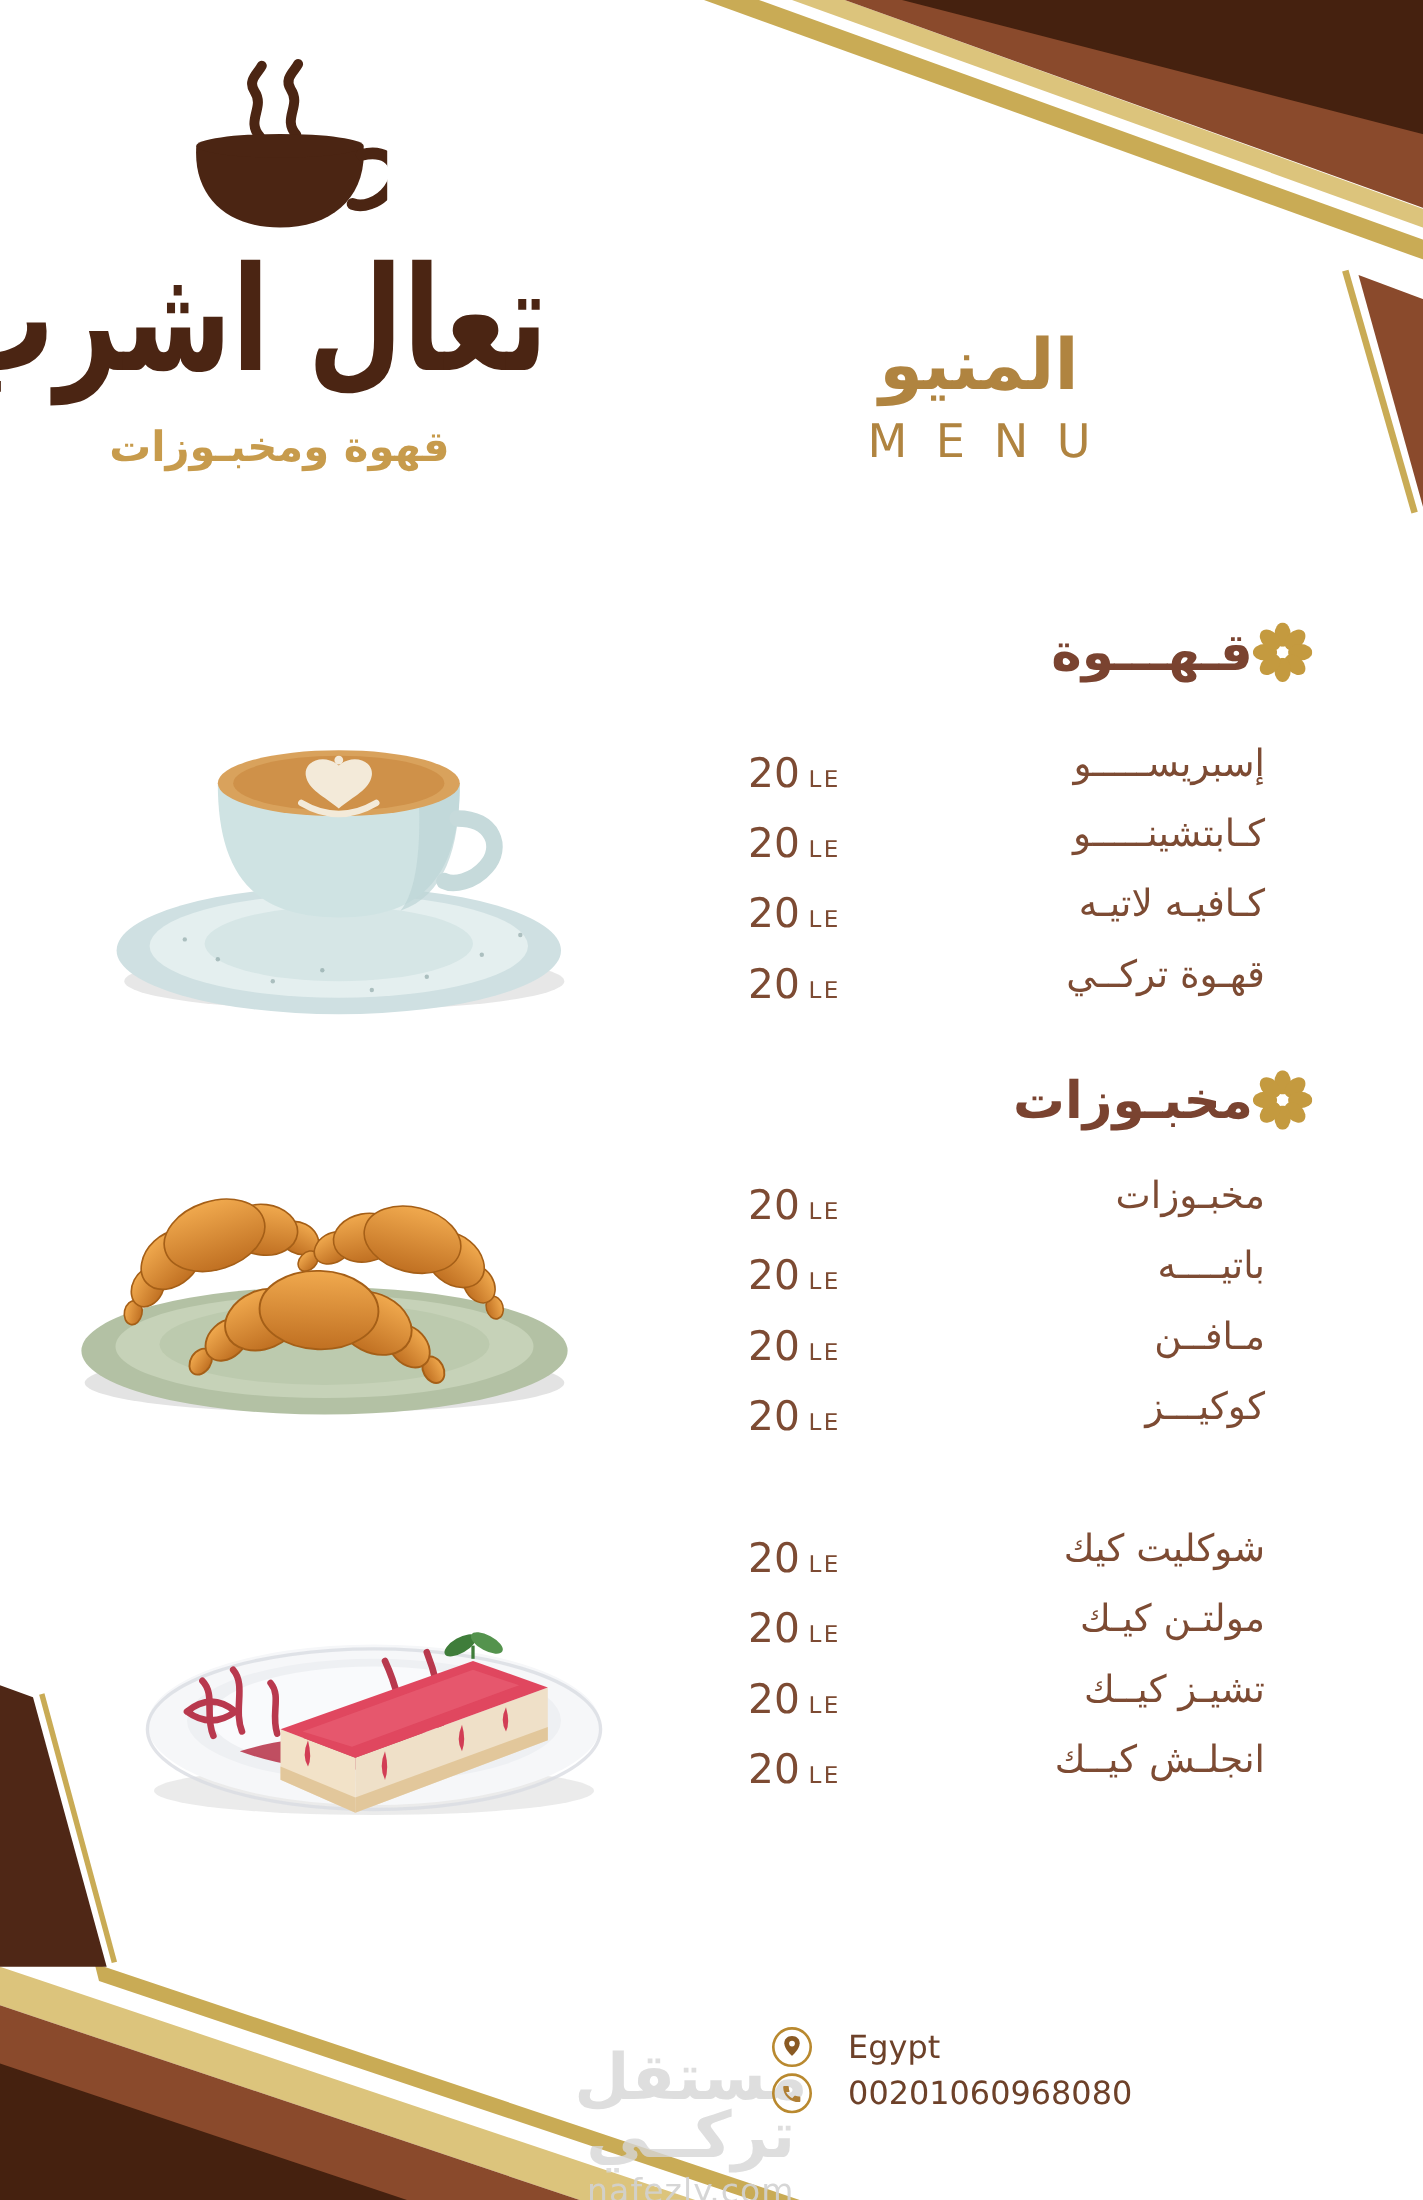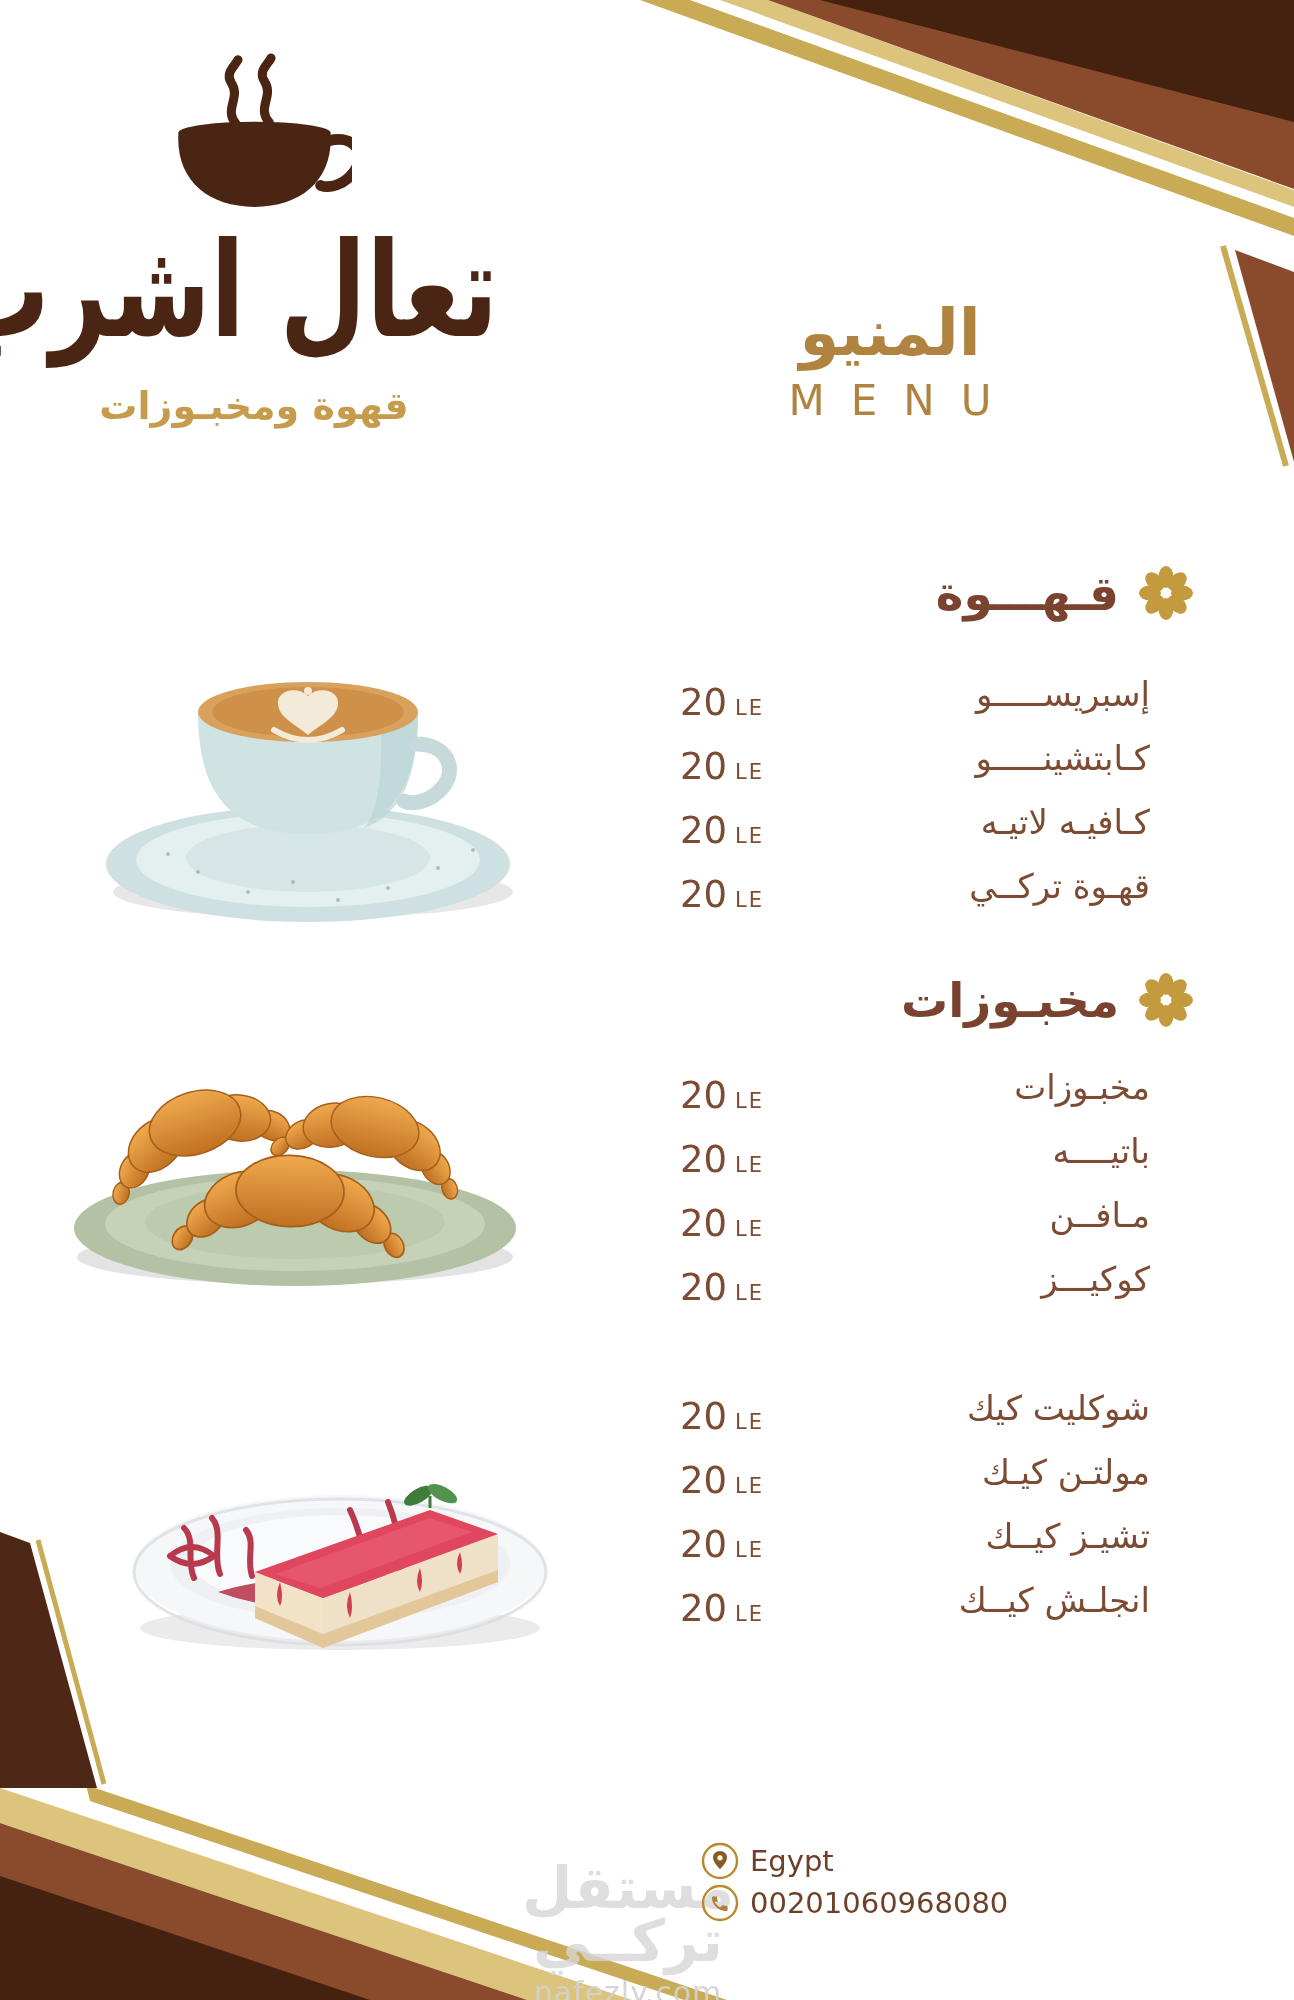--- a/index.html
+++ b/index.html
@@ -22,35 +22,35 @@
     direction:rtl;font-size:38px;font-weight:600;color:#c79b4c;margin-top:52px;white-space:nowrap;
   }
 
   
   .title-block{position:absolute;left:735px;top:298px;width:310px;text-align:center;}
   .title-ar{direction:rtl;font-size:64px;font-weight:700;color:#b08440;line-height:1.1;white-space:nowrap;}
   .title-en{font-size:42px;font-weight:400;color:#b08440;letter-spacing:26px;padding-left:26px;margin-top:8px;white-space:nowrap;}
 
   
   .section{position:absolute;left:650px;width:545px;}
-  .sec-head{direction:rtl;display:flex;align-items:center;justify-content:flex-start;gap:20px;padding-right:2px;}
+  .sec-head{direction:rtl;display:flex;align-items:center;justify-content:flex-start;gap:0;padding-right:2px;}
   .sec-title{font-size:47px;font-weight:700;color:#7a4330;white-space:nowrap;line-height:1;}
   .rows{display:block;}
   .rows.m1{margin-top:42px;}
   .rows.m2{margin-top:28px;}
   .rows.m3{margin-top:36px;}
   .row{height:64px;display:flex;align-items:center;justify-content:space-between;}
   .price{display:flex;align-items:baseline;gap:8px;padding-left:30px;color:#7d4b33;}
   .price .val{font-size:37px;font-weight:500;}
   .price .cur{font-size:21px;font-weight:500;letter-spacing:2px;margin-top:31px;}
   .item-name{direction:rtl;font-size:34px;font-weight:500;color:#7d4b33;padding-left:0;padding-right:45px;white-space:nowrap;}
 
   
   .contact{position:absolute;left:700px;top:1840px;}
-  .c-row{display:flex;align-items:center;gap:10px;height:42px;}
+  .c-row{display:flex;align-items:center;gap:31px;height:42px;}
   .c-text{font-size:29px;color:#6d4129;}
 
   
   .watermark{position:absolute;left:498px;top:1862px;width:260px;text-align:center;pointer-events:none;}
   .wm-word{font-size:58px;font-weight:900;color:#d6d6d6;opacity:.8;line-height:.92;direction:rtl;}
   .wm-site{font-size:30px;color:#d2d2d2;opacity:.9;margin-top:6px;letter-spacing:1px;}
 </style>
 </head>
 <body>
 

